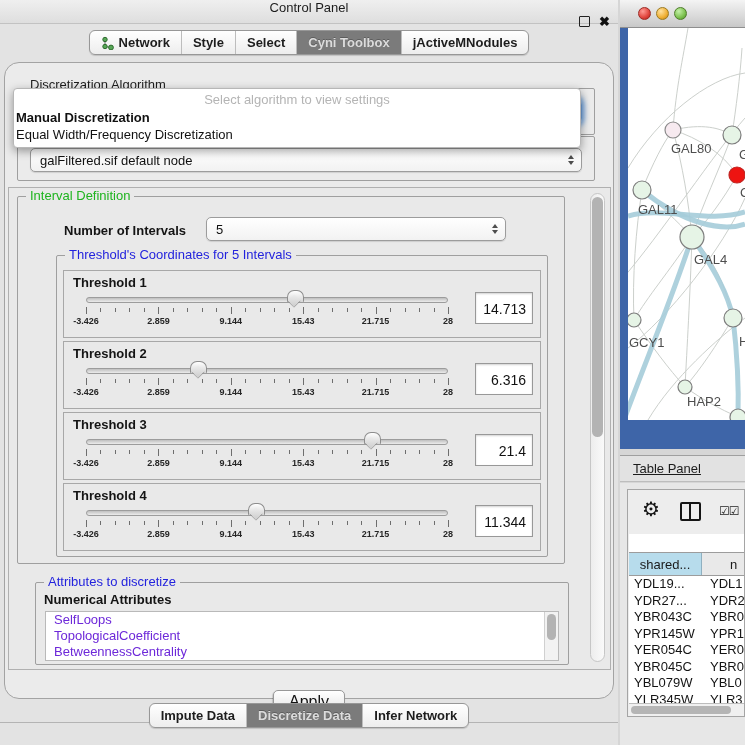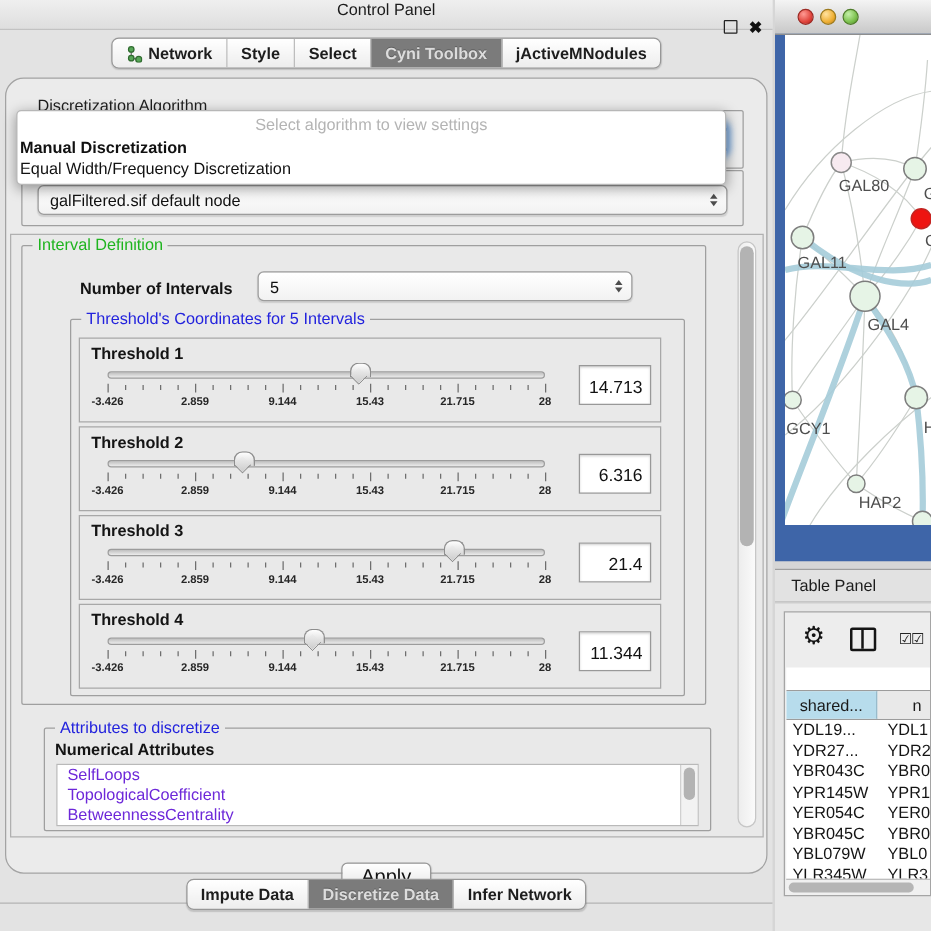--- a/index.html
+++ b/index.html
@@ -97,21 +97,21 @@
   .tl.red{left:18px;background:radial-gradient(circle at 35% 30%,#ff9a93,#e0443c 60%,#a8201a);border:1px solid #9c2a24;}
   .tl.yellow{left:36px;background:radial-gradient(circle at 35% 30%,#ffe2a0,#efaf33 60%,#b77c14);border:1px solid #9c7a1e;}
   .tl.green{left:54px;background:radial-gradient(circle at 35% 30%,#c4f0a8,#7cc14e 60%,#4c8a25);border:1px solid #4f7d2a;}
   .net-canvas{position:absolute;left:8px;top:28px;width:117px;height:392px;background:#fff;overflow:hidden;}
   .edge-thin{fill:none;stroke:#ccd0cc;stroke-width:1;}
   .edge-thick{fill:none;stroke:#a5ccd9;stroke-width:5;opacity:.9;}
   .net-node{stroke-width:1.2;}
   .net-label{font-size:13px;fill:#4e4e4e;}
   .tp-header{position:absolute;left:620px;top:455px;width:125px;height:27px;background:#e2e2e2;
     border-top:1px solid #9f9f9f;border-bottom:1px solid #bdbdbd;
-    display:flex;align-items:center;padding-left:13px;box-sizing:border-box;font-size:13px;color:#1c1c1c;}
+    display:flex;align-items:center;padding-left:13px;box-sizing:border-box;font-size:13px;color:#1c1c1c;text-decoration:underline;}
   .tp-body{position:absolute;left:620px;top:483px;width:125px;height:262px;background:#e7e7e7;}
   .tp-container{position:absolute;left:7px;top:6px;width:118px;height:228px;
     background:#ededed;border:1px solid #a5a5a5;box-sizing:border-box;}
   .tp-toolbar{position:relative;height:44px;}
   .gear-ic{position:absolute;left:14px;top:9px;font-size:20px;color:#141414;line-height:1;}
   .col-ic{position:absolute;left:52px;top:12px;width:17px;height:15px;border:2px solid #141414;border-radius:2px;}
   .col-ic::after{content:"";position:absolute;left:7px;top:0;bottom:0;width:2px;background:#141414;}
   .check-ic{position:absolute;left:91px;top:14px;font-size:12px;color:#222;letter-spacing:-1px;}
   .tp-table{position:absolute;left:1px;right:0;top:44px;bottom:13px;background:#fff;overflow:hidden;}
   .tp-hrow{display:flex;height:24px;border-top:1px solid #9c9c9c;border-bottom:1px solid #9c9c9c;box-sizing:border-box;margin-top:18px;}
@@ -202,21 +202,21 @@
         <div class="combo" style="left:188px;top:20px;width:300px;height:24px;">
           <span>5</span>
           <span class="stepper">
               <i class="up"></i>
               <i class="down"></i>
             </span>
         </div>
 
         <div class="group" style="left:38px;top:58px;width:492px;height:302px;background:#e9e9e9;">
           <span class="gtitle blue">Threshold's Coordinates for 5 Intervals</span>
-          <div id="threshold-list" style="position:absolute;left:0;right:12px;top:14px;">
+          <div id="threshold-list" style="position:absolute;left:0;right:0;top:14px;">
   <div class="th-panel">
     <div class="th-label">Threshold 1</div>
     <div class="th-row">
       <div class="th-slider">
         <div class="track"></div>
         <div class="thumb" style="left: 57.7%;"></div>
         <div class="tick-labels">
                       <span style="left: 0%;">-3.426</span>
                       <span style="left: 20%;">2.859</span>
                       <span style="left: 40%;">9.144</span>

